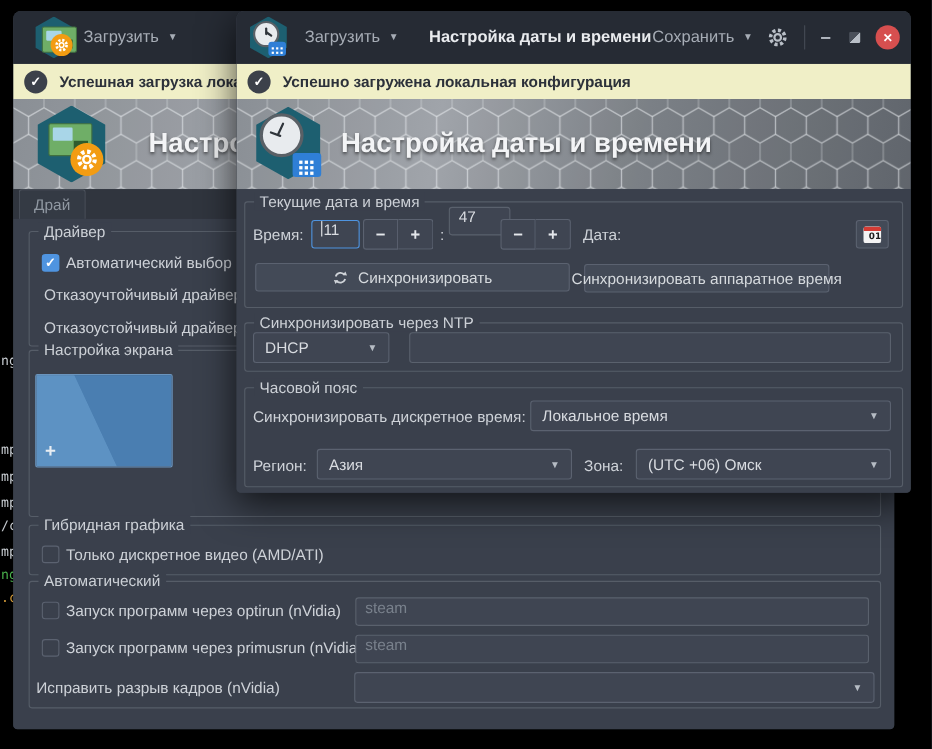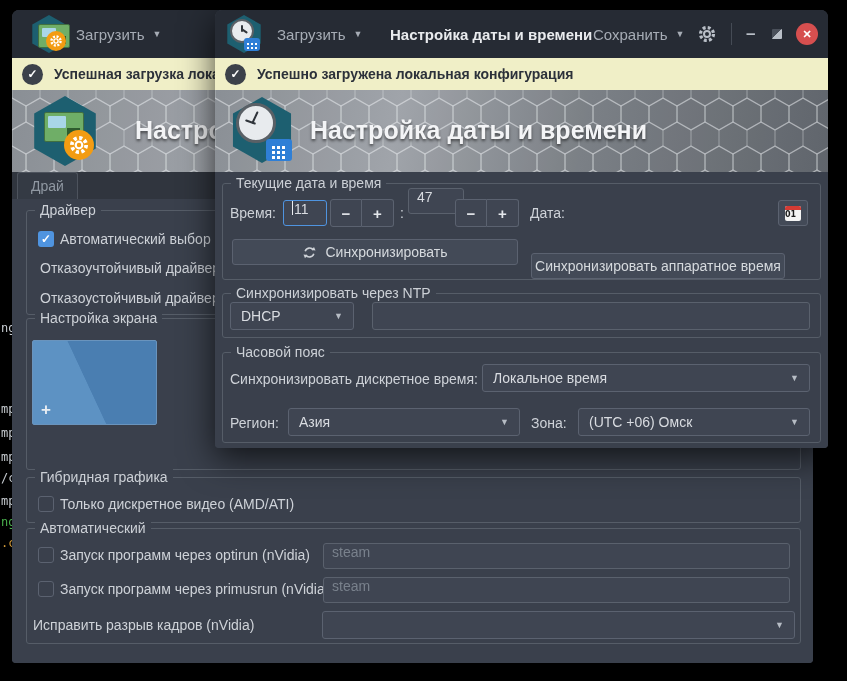--- a/index.html
+++ b/index.html
@@ -67,21 +67,21 @@
          font-size:12px;font-weight:bold}
   .cb.off{background:#3a404c;border:1px solid #5b6270}
   .cblbl{position:absolute;font-size:14px;color:#ced2d8;white-space:nowrap;line-height:18px}
   .screenrect{position:absolute;background:linear-gradient(65deg,#5d92c3 45%,#4a7eb1 45.5%);
               border:1px solid #6a94bd;border-radius:2px}
   .screenplus{position:absolute;left:8px;bottom:6px;color:#e8edf2;font-size:17px;font-weight:bold;line-height:1}
   .calbtn{position:absolute;background:#434a57;border:1px solid #5b6270;border-radius:3px;height:26px;
           box-sizing:border-box;display:flex;align-items:center;justify-content:center}
   .calico{width:16px;height:15px;background:#f4f4f4;border-radius:2px;overflow:hidden}
   .calico .bar{height:4px;background:#d43b34}
-  .calico .day{font-size:8px;font-weight:bold;color:#1c1c1c;text-align:left;line-height:10px;
+  .calico .day{font-size:8px;font-weight:bold;color:#1c1c1c;text-align:right;line-height:10px;
                font-family:"DejaVu Sans",sans-serif}
   .clockface{position:absolute;left:7px;top:6px;width:34px;height:34px;border-radius:50%;
              background:#e8ebee;border:3px solid #5a6066}
   .hand{position:absolute;background:#30353b;border-radius:1px}
   .calbadge{position:absolute;right:3px;bottom:2px;width:26px;height:22px;background:#2f7fd6;
             border-radius:3px;display:flex;align-items:center;justify-content:center}
   .dots{width:3px;height:3px;background:#fff;margin:4px 0 0 -12px;
         box-shadow:5px 0 #fff,10px 0 #fff,0 5px #fff,5px 5px #fff,10px 5px #fff,0 -5px #fff,5px -5px #fff,10px -5px #fff}
   .gpucard{position:absolute;left:8px;top:9px;width:30px;height:22px;background:#6fae67;border-radius:2px;
            border:1px solid #417040}
@@ -305,21 +305,21 @@
     </div>
     <div class="btn" style="left:17px;top:67px;width:286px">
       <svg width="15" height="15" viewBox="0 0 16 16">
         <path d="M12.6 9.3a4.9 4.9 0 0 1-8.7 1.3" fill="none" stroke="#cfd3d8" stroke-width="1.7"></path>
         <path d="M3.4 6.7a4.9 4.9 0 0 1 8.7-1.3" fill="none" stroke="#cfd3d8" stroke-width="1.7"></path>
         <polygon points="1.6,10.2 6,10.6 3.2,14" fill="#cfd3d8"></polygon>
         <polygon points="14.4,5.8 10,5.4 12.8,2" fill="#cfd3d8"></polygon>
       </svg>
       <span>Синхронизировать</span>
     </div>
-    <div class="btn" style="left:316px;top:81px;width:254px">
+    <div class="btn" style="left:316px;top:68px;width:223px">
       <span>Синхронизировать аппаратное время</span>
     </div>
 
     <div class="grp" style="left:7px;top:121px;width:599px;height:45px">
       <span class="gtitle">Синхронизировать через NTP</span>
     </div>
     <div class="drop" style="left:15px;top:130px;width:124px">
       <span>DHCP</span>
       <span class="caret">▼</span>
     </div>

